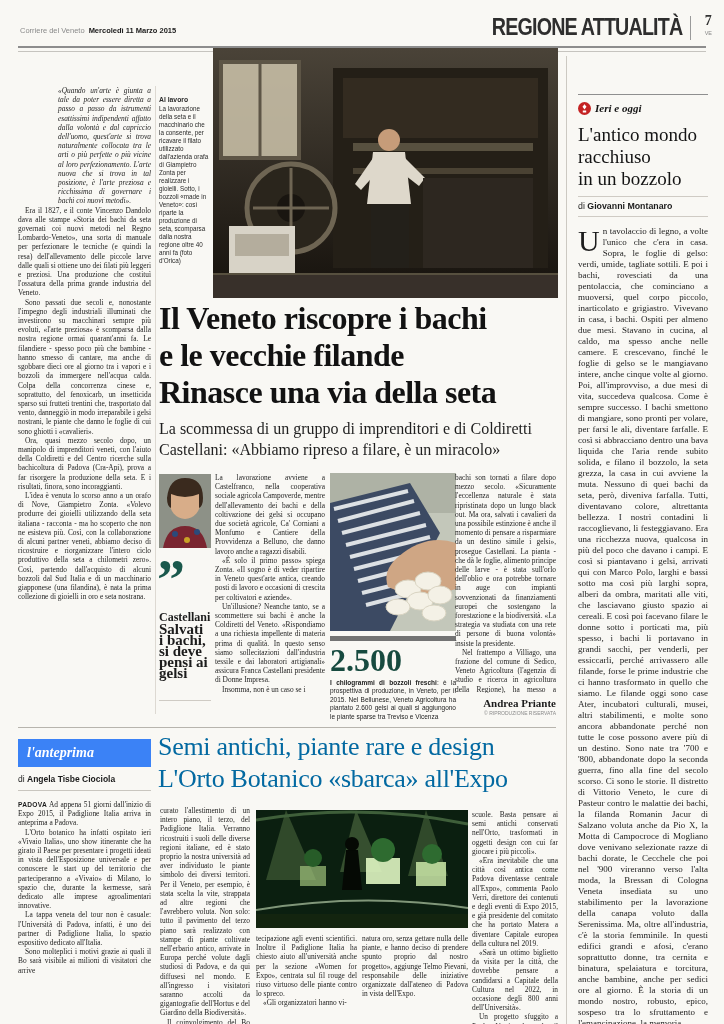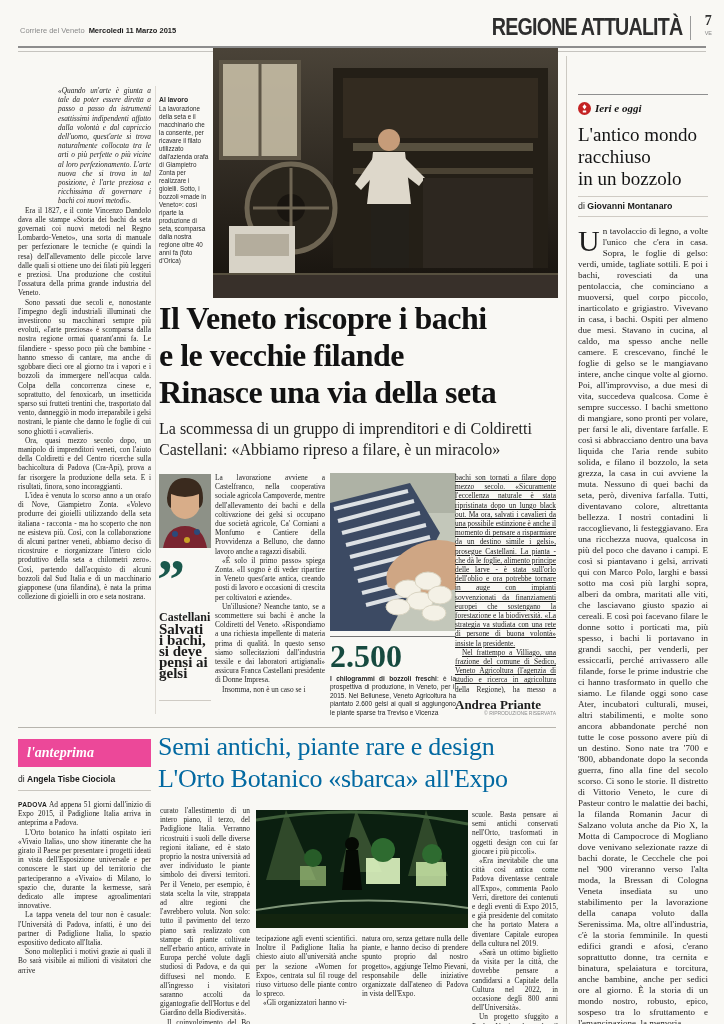--- a/index.html
+++ b/index.html
@@ -33,31 +33,31 @@
   .expo-photo{left:256px;top:810px;width:212px;height:118px;background:#0c2013;}
   
   .headline{left:159px;top:300px;width:402px;font-weight:bold;font-size:32px;line-height:37px;color:#121212;letter-spacing:-0.5px;}
   .subhead{left:159px;top:418px;width:400px;font-size:16px;line-height:21px;color:#1f1f1f;}
   
   .quote-mark{left:157px;top:552px;width:56px;font-size:56px;line-height:56px;color:#1a584c;font-weight:bold;}
   .quote-name{left:159px;top:612px;width:52px;font-size:12px;font-weight:bold;line-height:11px;}
   .quote-text{left:159px;top:624px;width:52px;font-size:15px;font-weight:bold;line-height:11px;}
   .quote-rule{left:159px;top:700px;width:52px;height:0;border-top:1px solid #cfcbc4;}
   .col2{left:215px;top:473px;width:110px;height:310px;overflow:hidden;}
-  .col3{left:455px;top:473px;width:101px;height:220px;overflow:hidden;text-decoration:underline;}
-  .byline{left:455px;top:697px;width:101px;text-align:left;font-size:13px;font-weight:bold;}
+  .col3{left:455px;top:473px;width:101px;height:220px;overflow:hidden;}
+  .byline{left:455px;top:697px;width:101px;text-align:right;font-size:11px;font-weight:bold;}
   .copyright{left:455px;top:710px;width:101px;text-align:right;font-size:5px;color:#8a8a8a;font-family:"Liberation Sans",sans-serif;}
   
-  .stat{left:330px;top:636px;width:126px;border-top:1px solid #737373;padding-top:2px;}
+  .stat{left:330px;top:636px;width:126px;border-top:5px solid #737373;padding-top:2px;}
   .stat-number{font-size:32px;font-weight:bold;color:#174a3f;line-height:34px;font-family:"Liberation Serif",serif;}
   .stat-text{font-family:"Liberation Sans",sans-serif;font-size:6.5px;line-height:8.4px;color:#222;text-align:justify;margin-top:2px;}
   .stat-text b{font-weight:bold;}
   
   .rule-bottom{left:18px;top:727px;width:538px;height:0;border-top:1px solid #b7b4ad;}
-  .kicker-box{left:18px;top:739px;width:133px;height:28px;background:#ec4899;color:#fff;font-style:italic;font-weight:bold;font-size:14px;line-height:28px;padding-left:9px;box-sizing:border-box;}
+  .kicker-box{left:18px;top:739px;width:133px;height:28px;background:#3b82f6;color:#fff;font-style:italic;font-weight:bold;font-size:14px;line-height:28px;padding-left:9px;box-sizing:border-box;}
   .b-byline{left:18px;top:774px;width:133px;font-family:"Liberation Sans",sans-serif;font-size:8.5px;color:#1a1a1a;}
   .b-byline b{font-weight:bold;}
   .b-byline-rule{left:18px;top:790px;width:133px;height:0;border-top:1px solid #c9c6bf;}
   .bcol1{left:18px;top:800px;width:133px;height:224px;overflow:hidden;}
   .dateline{font-family:"Liberation Sans",sans-serif;font-weight:bold;font-size:6.6px;letter-spacing:.3px;}
   .b-headline{left:158px;top:731px;width:404px;font-size:26px;line-height:32px;color:#0369a1;letter-spacing:-0.3px;}
   .bcol2{left:160px;top:806px;width:90px;height:218px;overflow:hidden;}
   .bcol3{left:256px;top:934px;width:101px;height:90px;overflow:hidden;}
   .bcol4{left:362px;top:934px;width:106px;height:90px;overflow:hidden;}
   .bcol5{left:472px;top:810px;width:86px;height:214px;overflow:hidden;}

